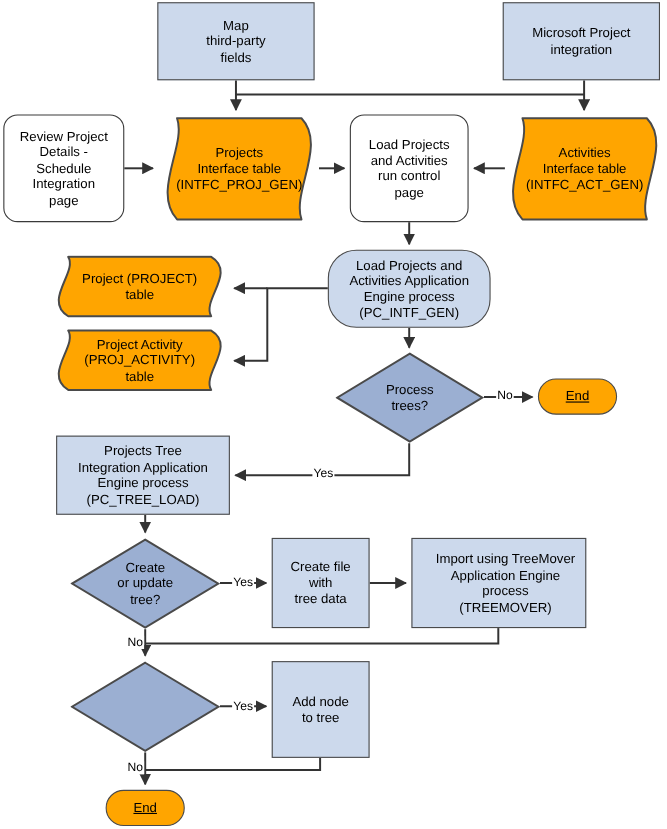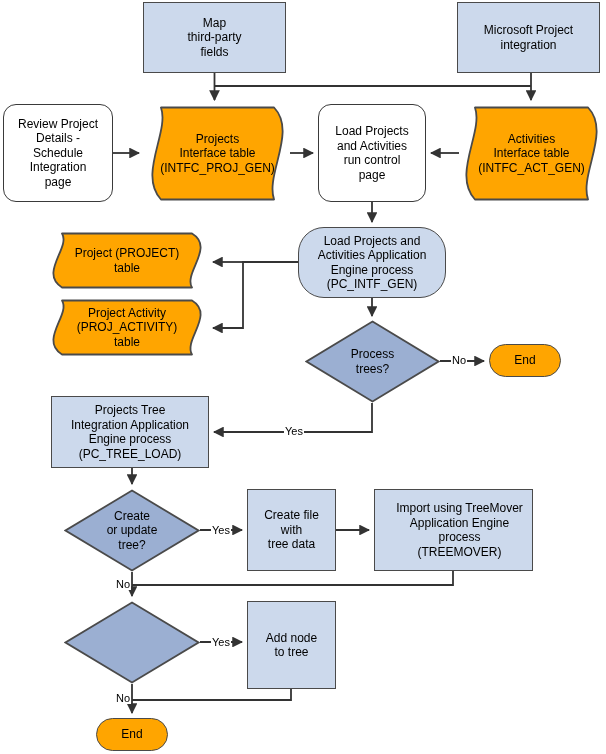--- a/index.html
+++ b/index.html
@@ -49,20 +49,21 @@
   }
   .shape-roundrect {
     border: 1.6px solid #3a3a3a;
     background: #ffffff;
     border-radius: 13px;
   }
   .shape-pill {
     border: 1.8px solid #4a4a4a;
     background: #ffa500;
     border-radius: 999px;
+    text-decoration: underline;
   }
   .shape-diamond {
     background: transparent;
     border: 0;
   }
   .diamond-bg {
     position: absolute;
     left: 0;
     top: 0;
     width: 100%;

